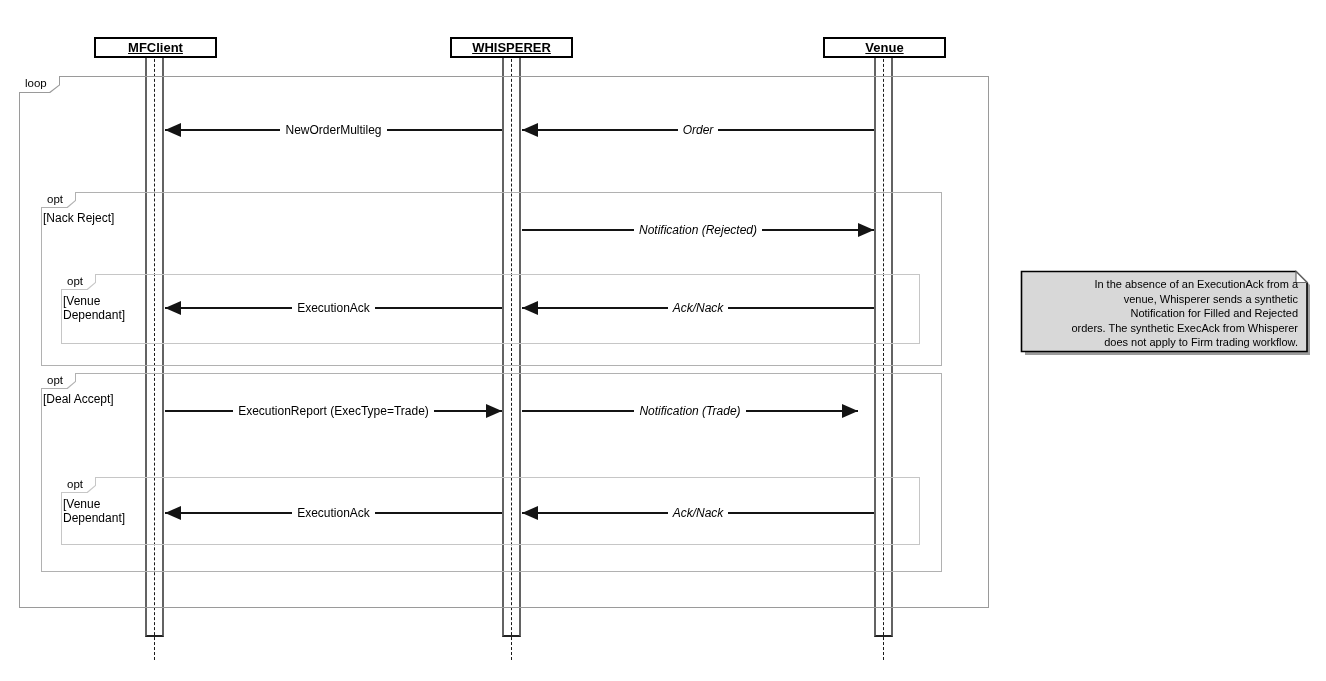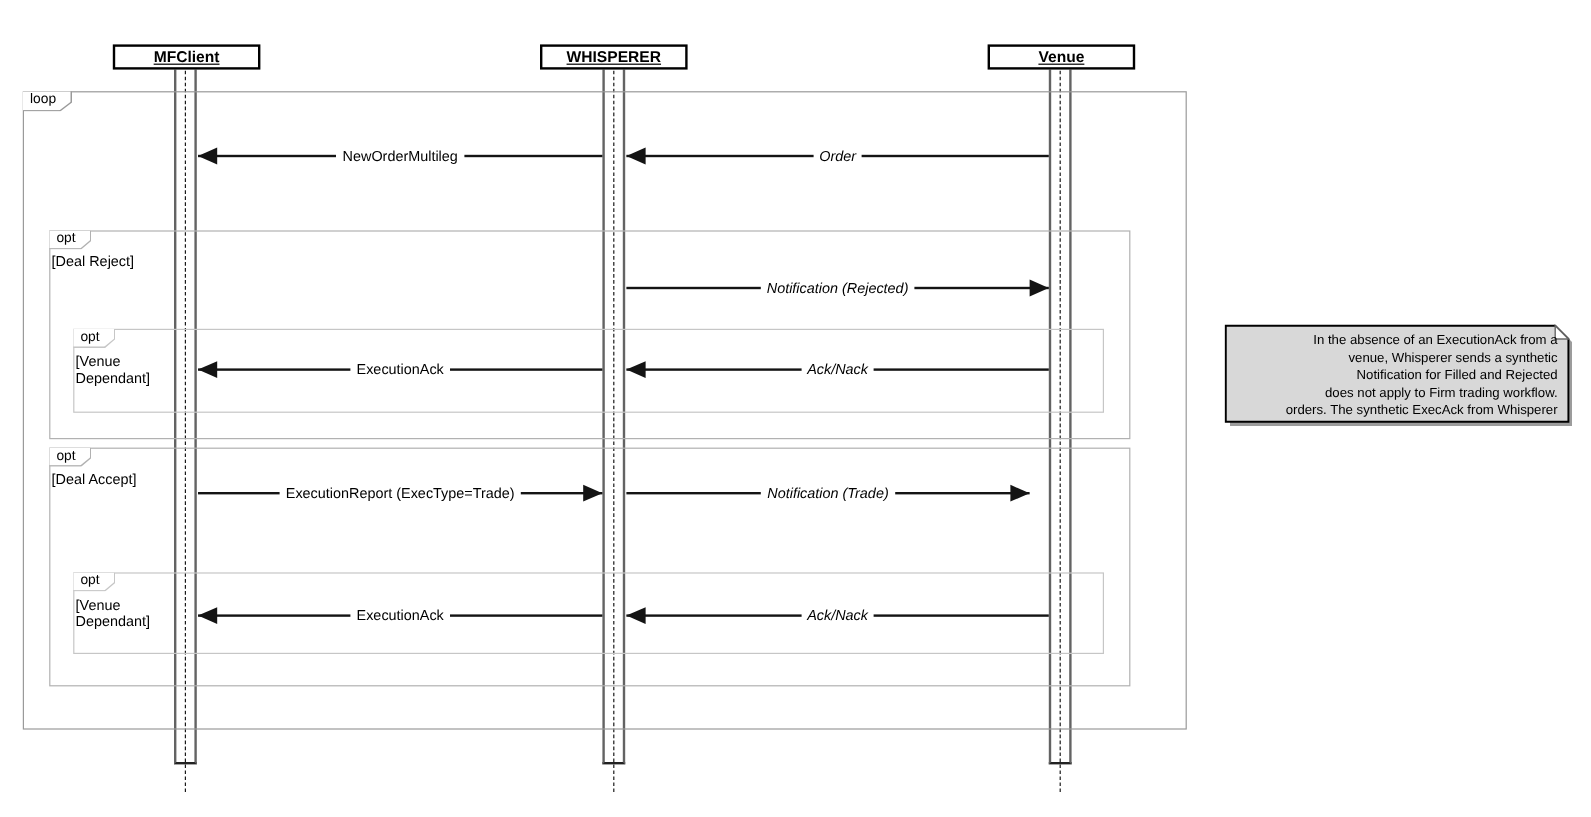--- a/index.html
+++ b/index.html
@@ -87,37 +87,37 @@
     <div class="bg c-opt"></div>
     <div class="fg"></div>
     <span class="txt">opt</span>
   </div>
   <div class="ftab" style="left:61px;top:477px;width:35px;height:16px;">
     <div class="bg c-optn"></div>
     <div class="fg"></div>
     <span class="txt">opt</span>
   </div>
 
-  <div class="guard" style="left:43px;top:212px;">[Deal Reject]</div>
+  <div class="guard" style="left:43px;top:212px;">[Nack Reject]</div>
   <div class="guard" style="left:63px;top:295px;width:72px;">[Venue Dependant]</div>
   <div class="guard" style="left:43px;top:393px;">[Deal Accept]</div>
   <div class="guard" style="left:63px;top:498px;width:72px;">[Venue Dependant]</div>
 
   <div class="msg italic" style="left:522px;width:352px;top:120px;">
     <div class="line"></div>
     <div class="head hl"></div>
     <span class="lbl">Order</span>
   </div>
   <div class="msg" style="left:165px;width:337px;top:120px;">
     <div class="line"></div>
     <div class="head hl"></div>
     <span class="lbl">NewOrderMultileg</span>
   </div>
 
-  <div class="msg italic" style="left:522px;width:352px;top:230px;">
+  <div class="msg italic" style="left:522px;width:352px;top:220px;">
     <div class="line"></div>
     <div class="head hr"></div>
     <span class="lbl">Notification (Rejected)</span>
   </div>
 
   <div class="msg" style="left:165px;width:337px;top:298px;">
     <div class="line"></div>
     <div class="head hl"></div>
     <span class="lbl">ExecutionAck</span>
   </div>
@@ -156,18 +156,18 @@
   <div class="note">
     <svg width="292" height="86" viewBox="0 0 292 86">
       <polygon points="5,5 280,5 290,15 290,85 5,85" fill="#9c9c9c" stroke="none"></polygon>
       <polygon points="1.5,1.5 276,1.5 287,12.5 287,81.5 1.5,81.5" fill="#d8d8d8" stroke="#000000" stroke-width="1.6"></polygon>
       <polygon points="276,1.5 276,12.5 287,12.5" fill="#ffffff" stroke="#6b6b6b" stroke-width="1.2"></polygon>
     </svg>
     <div class="ntext">
       <div>In the absence of an ExecutionAck from a</div>
       <div>venue, Whisperer sends a synthetic</div>
       <div>Notification for Filled and Rejected</div>
+      <div>orders. The synthetic ExecAck from Whisperer</div>
       <div>does not apply to Firm trading workflow.</div>
-      <div>orders. The synthetic ExecAck from Whisperer</div>
     </div>
   </div>
 
 </div>
 
 </body></html>

